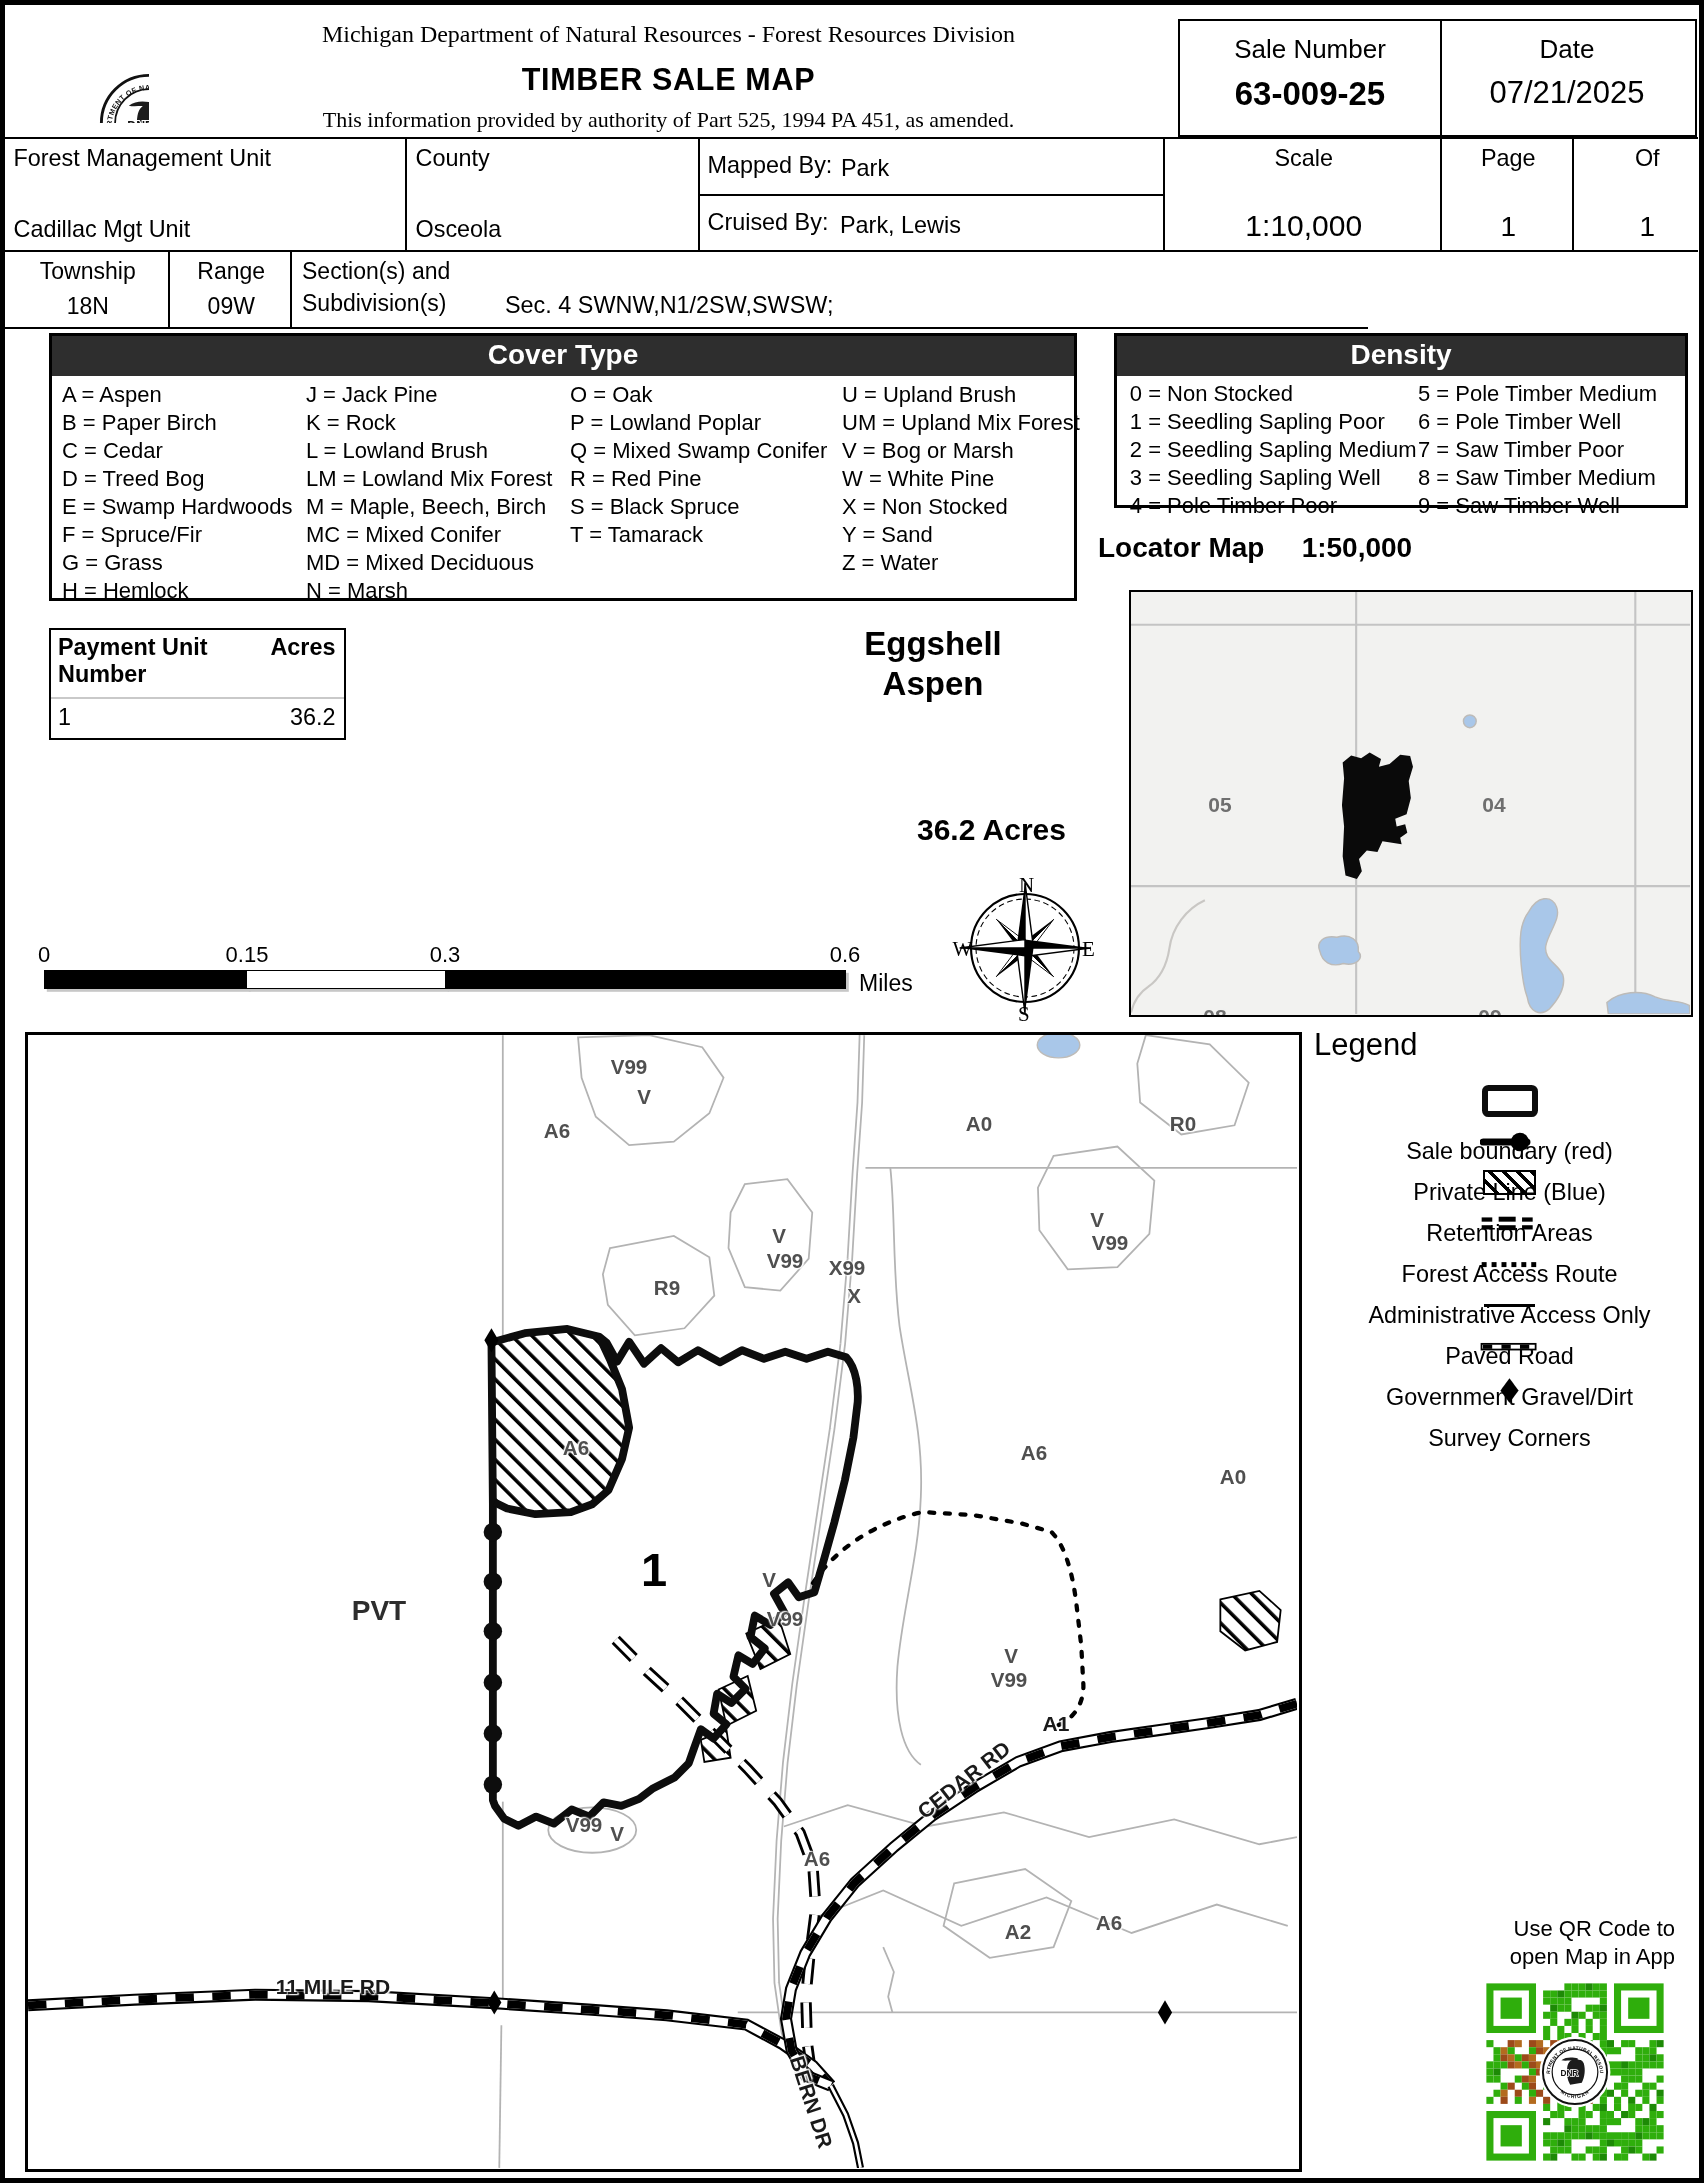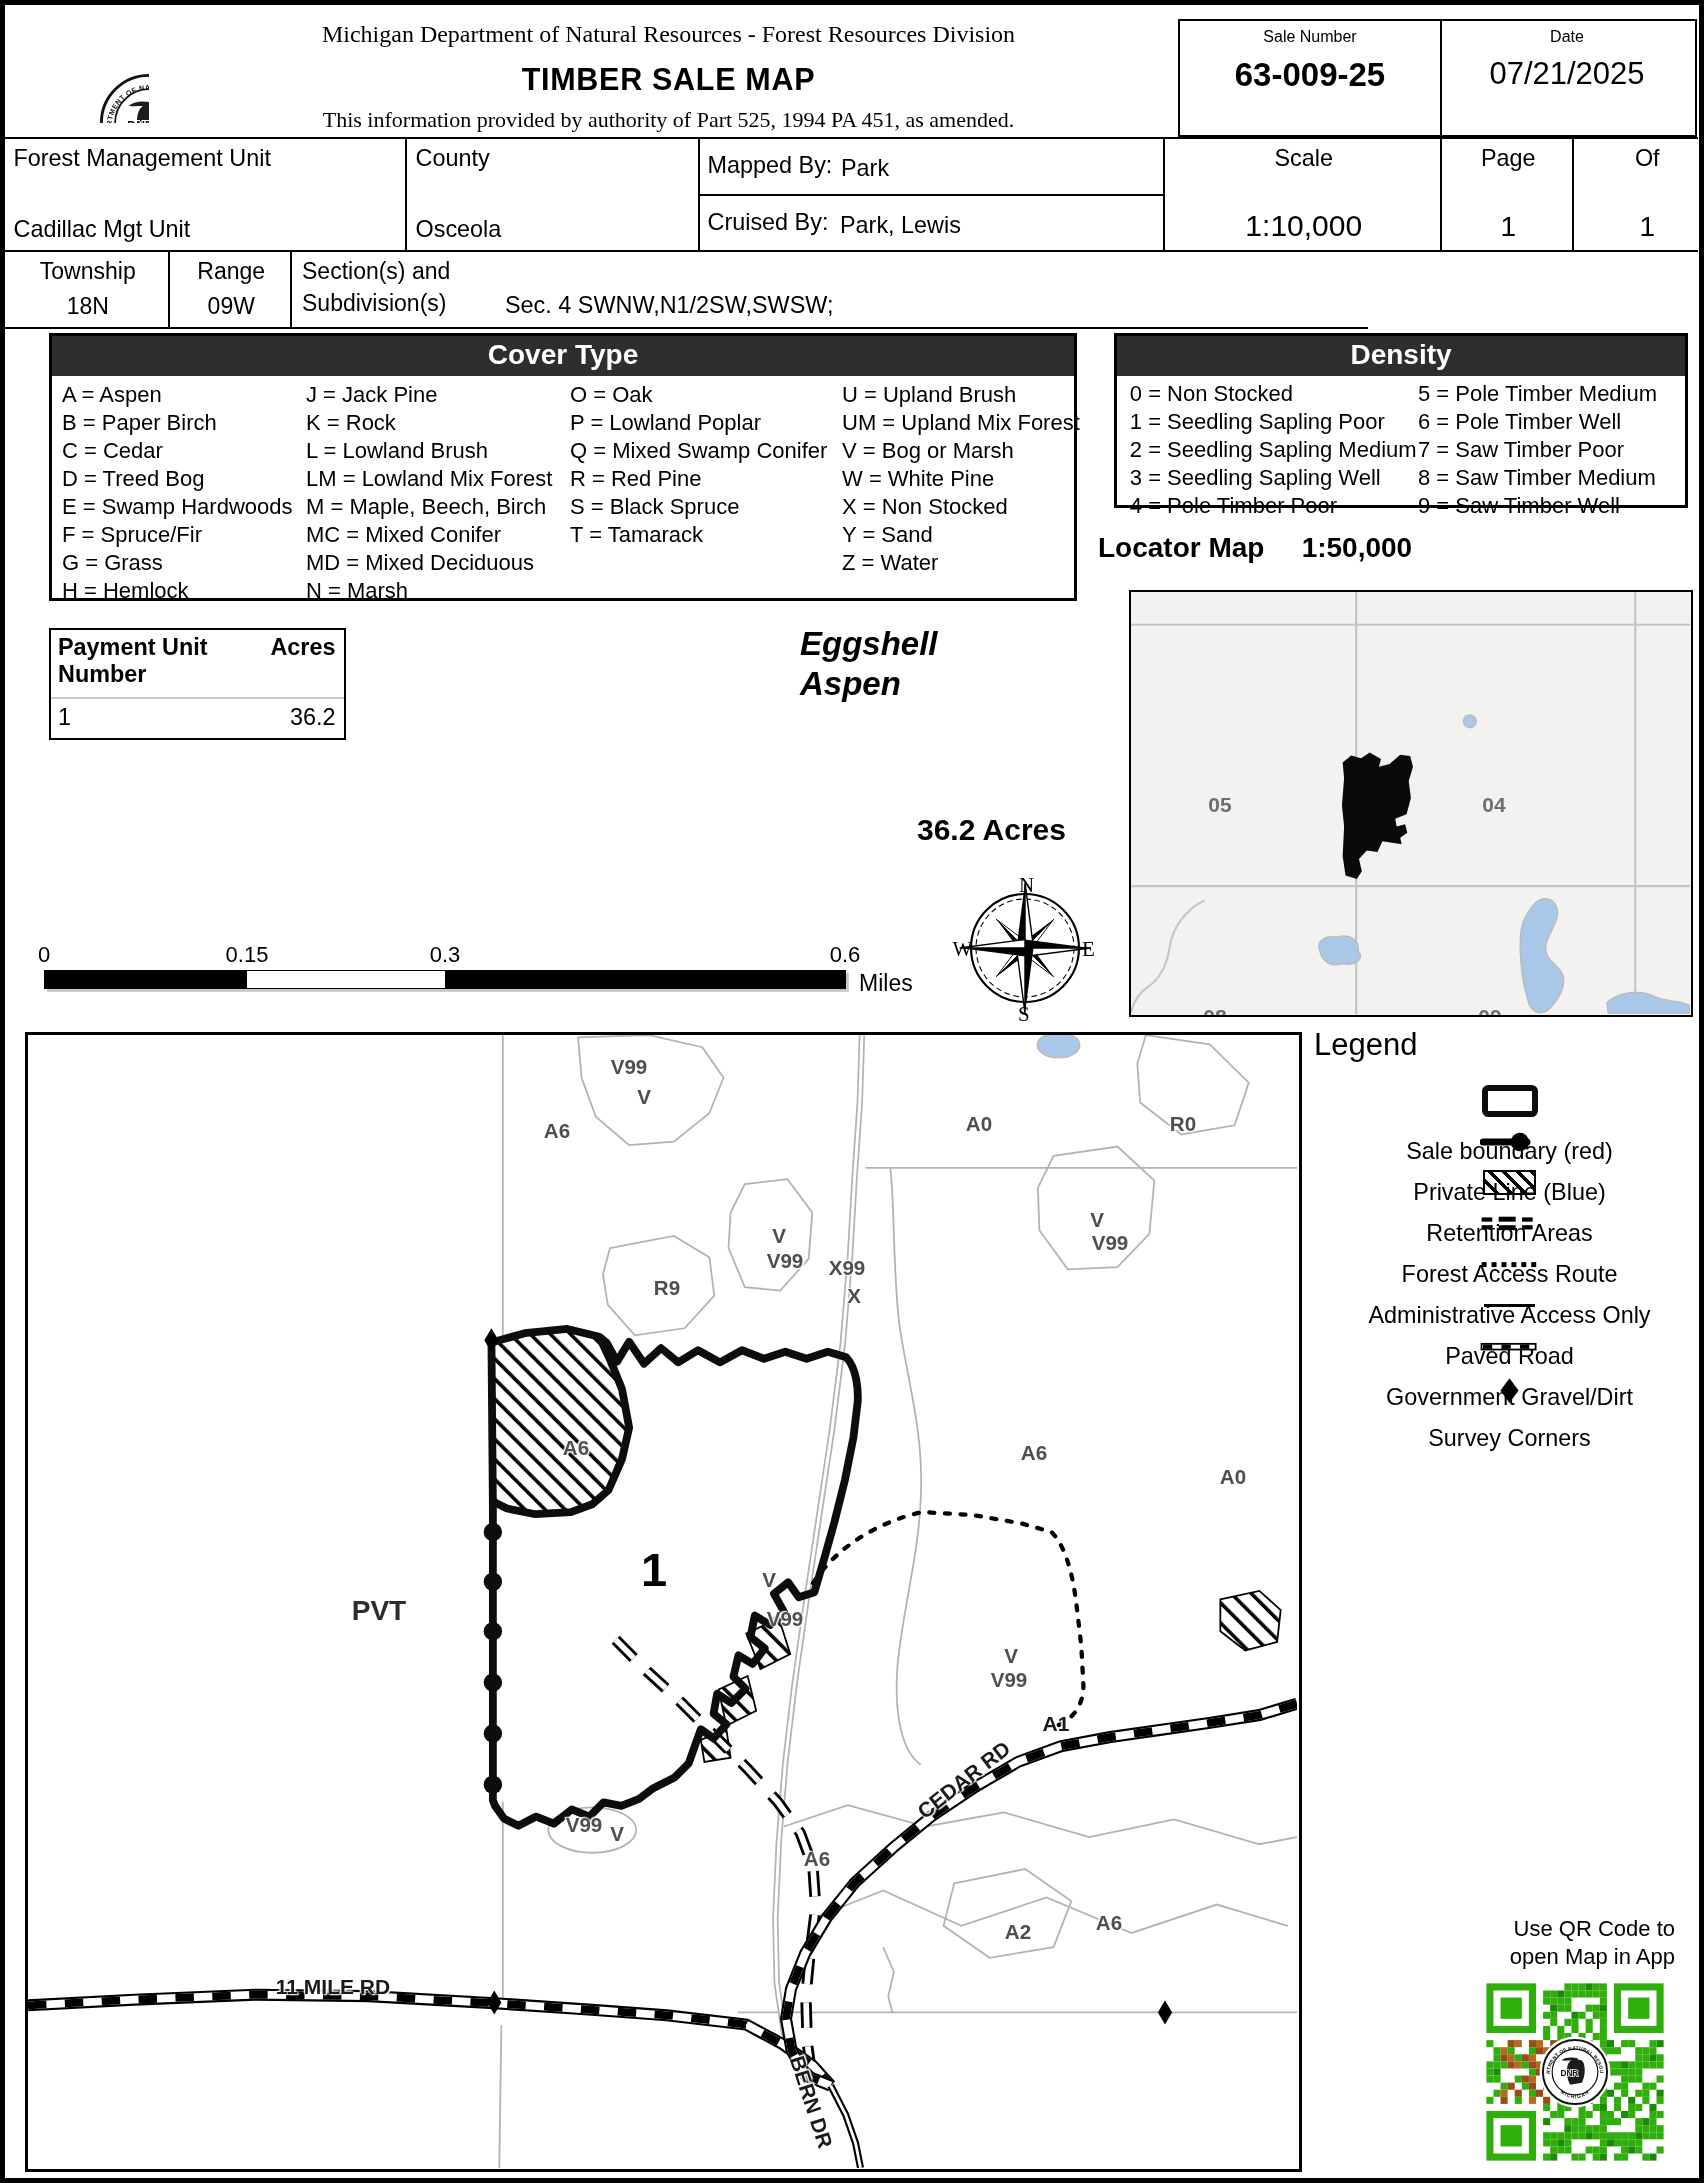--- a/index.html
+++ b/index.html
@@ -4,39 +4,39 @@
 <style>
   html,body{margin:0;padding:0;background:#e8e8e8;font-family:"Liberation Sans",sans-serif;}
   .page{position:relative;width:1704px;height:2183px;background:#fff;border:5.7px solid #000;box-sizing:border-box;overflow:hidden;}
   .abs{position:absolute;}
   
   .title-block{left:156px;top:15.6px;width:1015px;text-align:center;}
   .agency{font-family:"Liberation Serif",serif;font-size:24px;color:#000;}
   .doc-title{font-size:30.5px;font-weight:bold;letter-spacing:0.7px;margin-top:14px;}
   .authority{font-family:"Liberation Serif",serif;font-size:22px;margin-top:10px;}
   .hbox{border:2.8px solid #000;box-sizing:border-box;text-align:center;}
-  .hbox .lbl{font-size:16px;margin-top:7px;}
+  .hbox .lbl{font-size:26px;margin-top:13px;}
   .hbox .val{font-size:31px;margin-top:10px;}
   .val.bold{font-weight:bold;font-size:33px;}
   .row2{left:0;top:132px;width:1693px;height:115px;border-top:2.8px solid #000;border-bottom:2.8px solid #000;box-sizing:border-box;}
   .cell{position:absolute;top:0;height:100%;border-right:2.8px solid #000;box-sizing:border-box;font-size:23.4px;}
   .cell .top{position:absolute;left:8.5px;top:5.7px;}
   .cell .bot{position:absolute;left:8.5px;bottom:7px;}
   .ctr{left:0;right:6px;text-align:center;}
   .row3{left:0;top:247px;width:1363px;height:77px;border-bottom:2.8px solid #000;box-sizing:border-box;}
   
   .panel{border:3.6px solid #000;box-sizing:border-box;background:#fff;}
   .panel .bar{height:40px;background:#2e2e2e;color:#fff;font-size:28px;font-weight:bold;text-align:center;line-height:38px;}
   .ct-item,.dn-item{font-size:22px;line-height:28px;white-space:nowrap;}
   
   .pay{border:2.8px solid #000;box-sizing:border-box;}
   .pay .hd{font-weight:bold;font-size:23.4px;}
   .pay .divider{position:absolute;left:0;right:0;top:67px;border-top:2.8px solid #c9c9c9;}
   
-  .sale-name{font-size:33px;font-weight:bold;text-align:left;line-height:40px;font-style:italic;}
+  .sale-name{font-size:33px;font-weight:bold;text-align:center;line-height:40px;}
   .sale-acres{font-size:30px;font-weight:bold;text-align:right;}
   .loc-title{font-size:28px;font-weight:bold;}
   
   #locator{left:1124px;top:585px;width:564px;height:427px;border:2.8px solid #000;box-sizing:border-box;background:#f2f2f0;overflow:hidden;}
   .loclabel{position:absolute;font-size:21px;font-weight:bold;color:#6f6f6f;transform:translate(-50%,-50%);text-shadow:0 0 2.8px #f2f2f0,1.4px 1.4px 2.1px #f2f2f0;}
   
   .tick{position:absolute;font-size:22px;transform:translateX(-50%);}
   .sbar-seg{position:absolute;top:28px;height:19px;border:1.4px solid #000;box-sizing:border-box;}
   .miles{position:absolute;left:822px;top:28px;font-size:23px;}
   .compass-letter{position:absolute;font-family:"Liberation Serif",serif;font-size:21px;}

